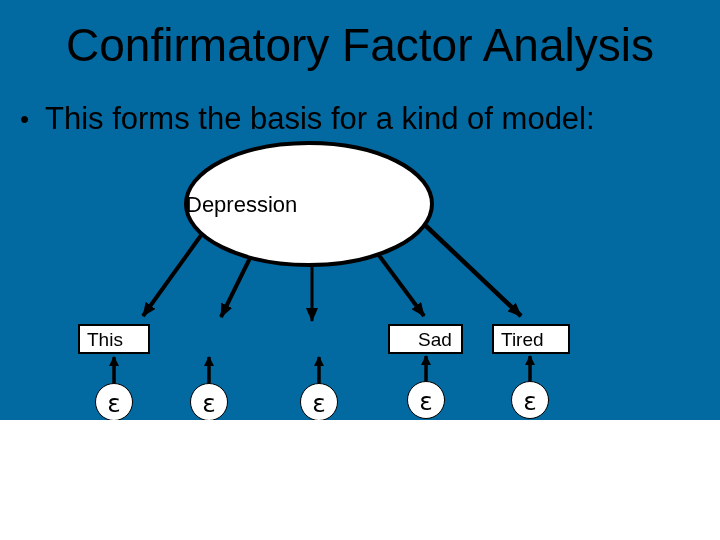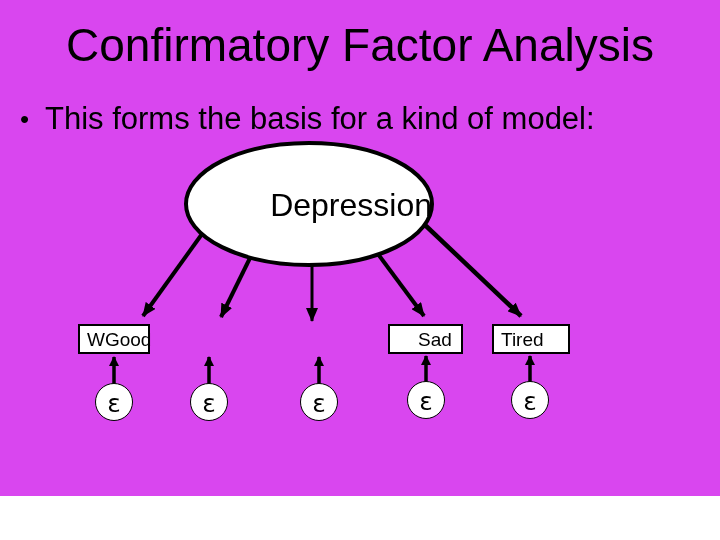--- a/index.html
+++ b/index.html
@@ -1,34 +1,34 @@
 <!DOCTYPE html>
 <html><head>
 <meta charset="utf-8">
 <style>
   html,body { margin:0; padding:0; background:#fff; }
   .slide {
-    position:relative; width:720px; height:496px; background:#d946ef;
+    position:relative; width:720px; height:420px; background:#0369a1;
     overflow:hidden; color:#000; font-family:"Liberation Sans", sans-serif;
   }
   .slide-title {
     position:absolute; left:0; right:0; top:20px;
     text-align:center; font-size:46px; line-height:50px;
     color:#000; white-space:nowrap;
   }
   .bullet-line {
     position:absolute; left:20px; top:99px;
     display:flex; align-items:flex-start;
     font-size:31px; line-height:40px; white-space:nowrap;
   }
   .bullet-marker { width:25px; font-size:26px; line-height:40px; }
   .diagram-svg { position:absolute; left:0; top:0; width:720px; height:540px; }
   .factor-label {
     position:absolute; left:186px; top:191px; width:246px;
-    text-align:right; font-size:32px; line-height:28px;
+    text-align:left; font-size:22px; line-height:28px;
   }
   .indicator-box {
     position:absolute; height:30px; box-sizing:border-box;
     border:2px solid #000; background:#fff;
     display:flex; align-items:center; padding-left:7px;
     font-size:19px; line-height:19px;
   }
   .box-happy    { left:78px;  top:324px; width:72px; }
   .box-wgood    { left:165px; top:324px; width:88px; }
   .box-hopeless { left:270px; top:324px; width:98px; }
@@ -79,21 +79,21 @@
     <line x1="114" y1="384" x2="114" y2="357" stroke="#000" stroke-width="3.5" marker-end="url(#arrowSmall)"></line>
     <line x1="209" y1="384" x2="209" y2="357" stroke="#000" stroke-width="3.5" marker-end="url(#arrowSmall)"></line>
     <line x1="319" y1="384" x2="319" y2="357" stroke="#000" stroke-width="3.5" marker-end="url(#arrowSmall)"></line>
     <line x1="426" y1="382" x2="426" y2="356" stroke="#000" stroke-width="3.5" marker-end="url(#arrowSmall)"></line>
     <line x1="530" y1="382" x2="530" y2="356" stroke="#000" stroke-width="3.5" marker-end="url(#arrowSmall)"></line>
   </svg>
 
   <div class="factor-label">Depression</div>
 
   <div class="indicator-box box-happy">
-    <span>WGood</span>
+    <span>This</span>
   </div>
   <div class="indicator-box box-sad">
     <span>Sad</span>
   </div>
   <div class="indicator-box box-tired">
     <span>Tired</span>
   </div>
 
   <div class="error-circle eps-happy">
     <span>ε</span>

